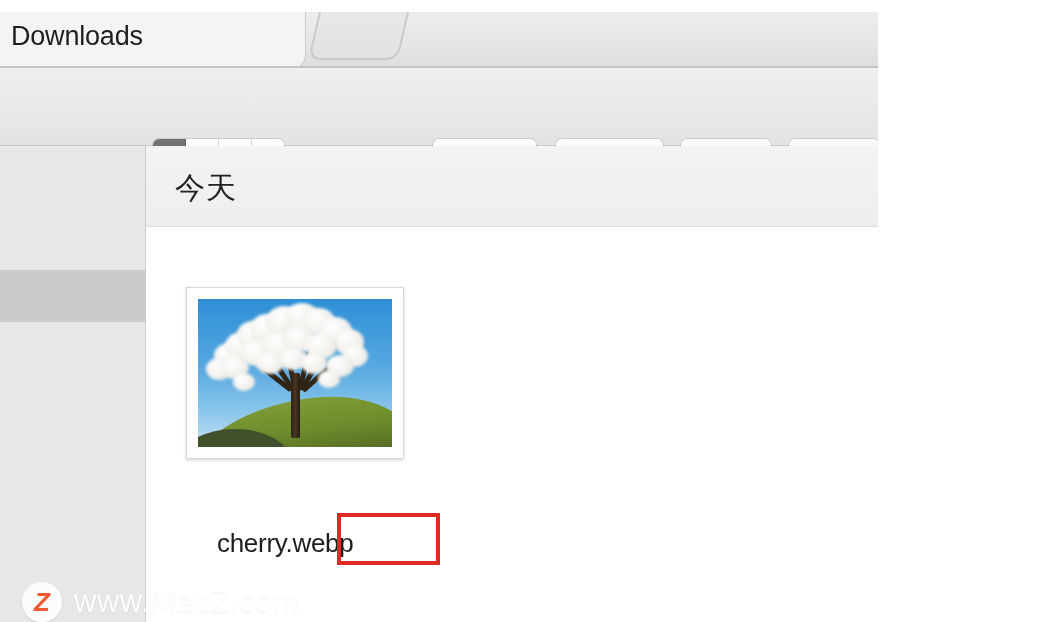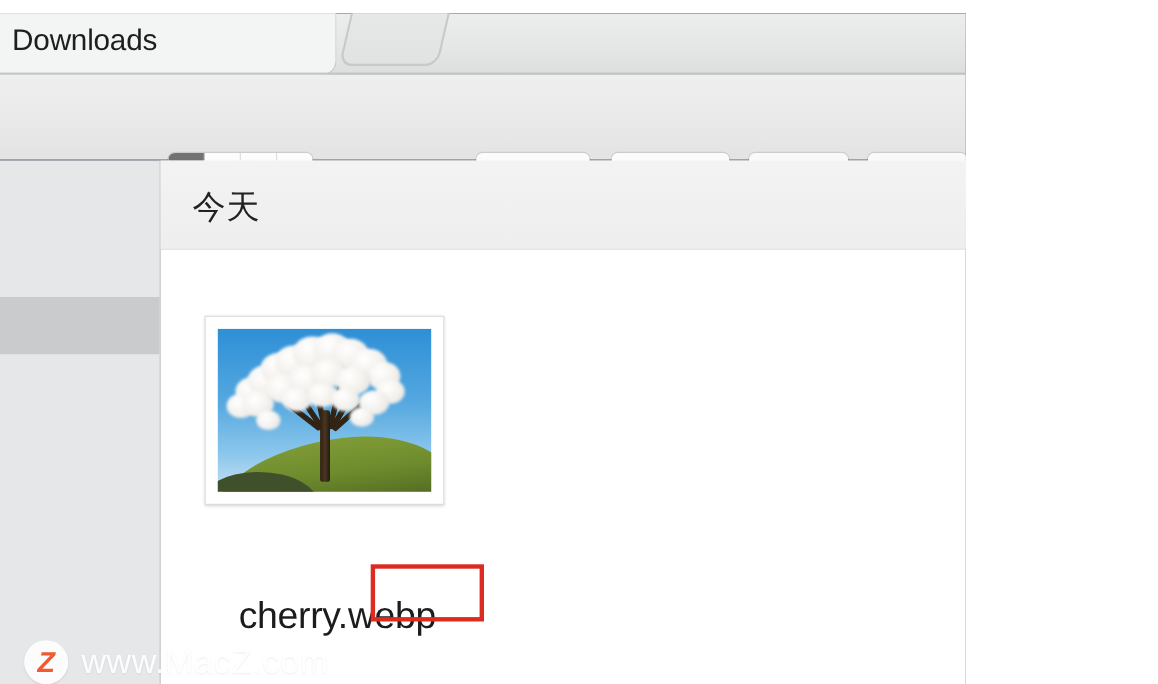--- a/index.html
+++ b/index.html
@@ -381,22 +381,22 @@
     border-radius: 2px;
   }
   .blossom {
     position: absolute;
     border-radius: 50%;
     background: radial-gradient(circle at 38% 34%, #ffffff 0%, #f4f2ee 48%, #dfded9 100%);
     filter: blur(1.4px);
   }
   .filename {
     position: absolute;
-    left: 31px; top: 254px;
-    font-size: 34px;
+    left: 31px; top: 241px;
+    font-size: 26px;
     color: #1c1c1c;
     white-space: nowrap;
     letter-spacing: -0.3px;
   }
   .redbox {
     position: absolute;
     left: 151px; top: 226px;
     width: 103px; height: 52px;
     border: 4px solid #dc2b21;
     box-sizing: border-box;

